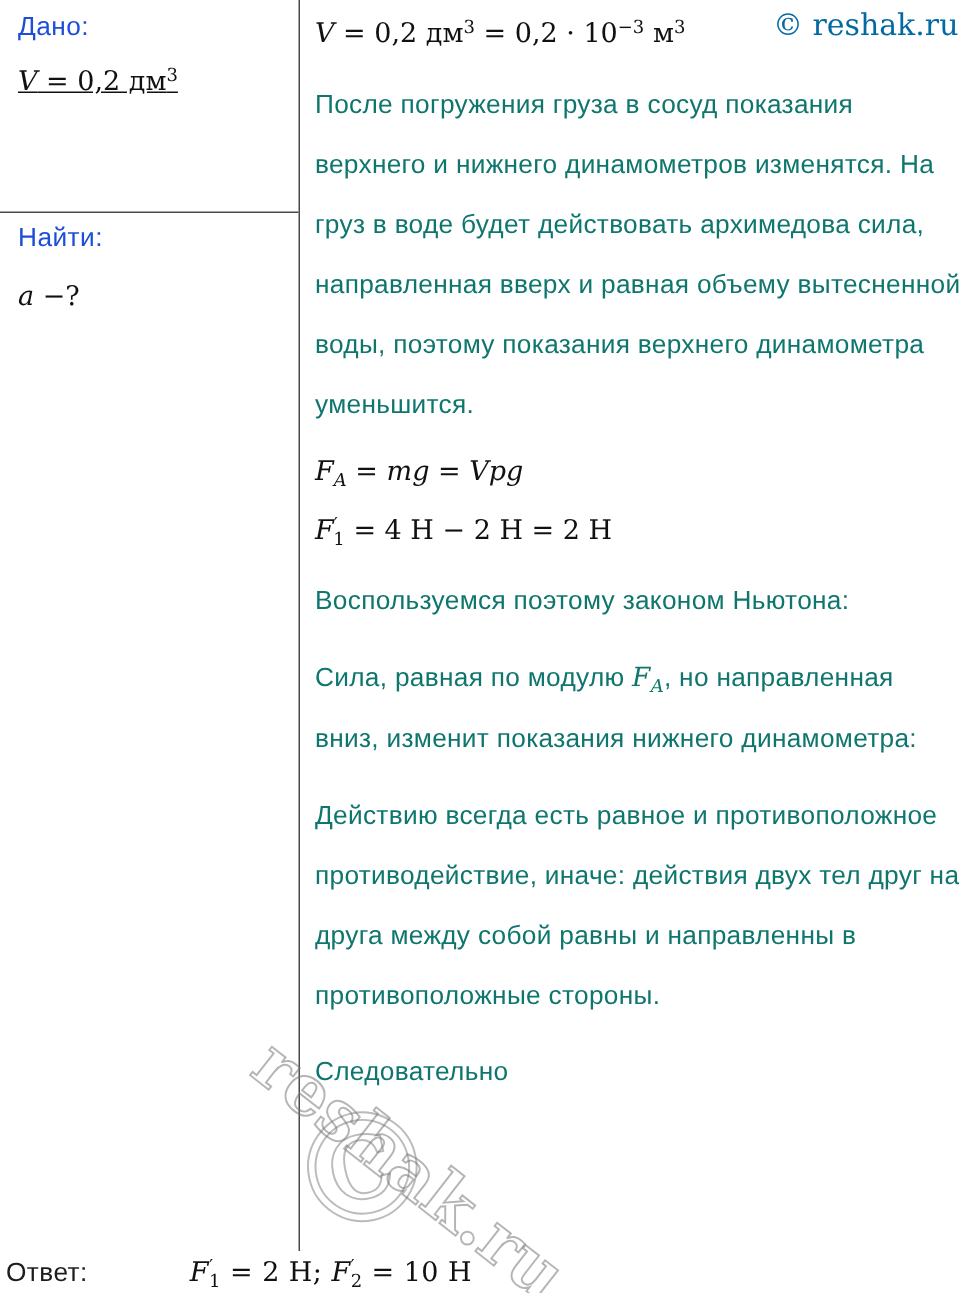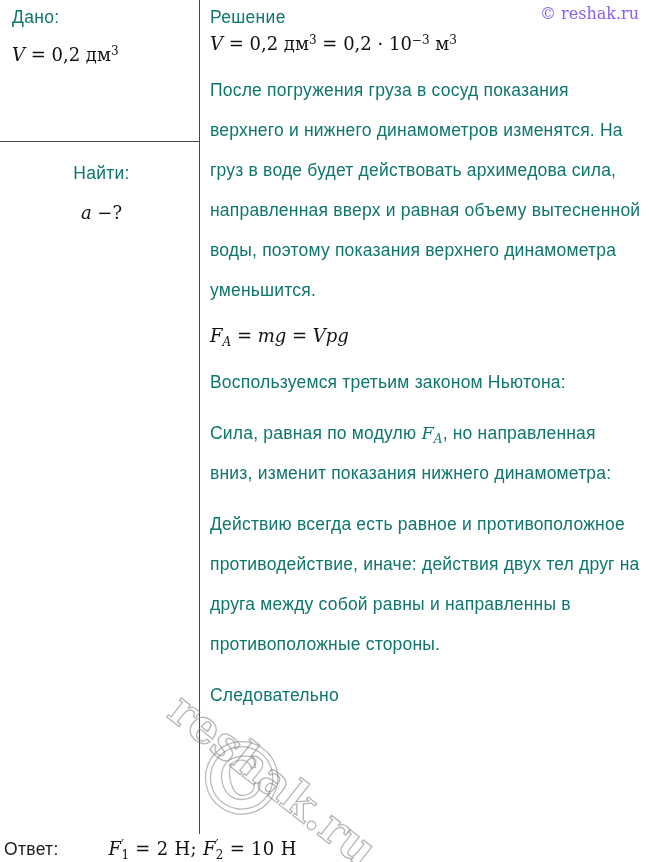--- a/index.html
+++ b/index.html
@@ -23,24 +23,24 @@
     width: 199px; height: 1px;
     background: #4a4a4a;
   }
 
   
   .given-col {
     position: absolute; left: 0; top: 0; width: 199px;
     padding: 7px 8px 0 12px;
   }
   .section-header {
-    font-size: 17.5px; letter-spacing: 0.3px; color: #0f766e;
+    font-size: 17.5px; letter-spacing: 0.3px; color: #1d4ed8;
   }
-  .given-list .formula { margin-top: 12px; }
-  .find-block { position: absolute; left: 0; top: 163px; width: 199px; padding: 0 8px 0 12px; text-align: center; }
+  .given-list .formula { margin-top: 12px; text-decoration: underline; }
+  .find-block { position: absolute; left: 0; top: 148px; width: 199px; padding: 0 8px 0 12px; }
   .find-value { margin-top: 14px; }
 
   
   .solution-col {
     position: absolute; left: 200px; top: 0;
     width: 449px;
     padding: 7px 6px 0 10px;
   }
   .sol-lines .text {
     font-size: 17.5px; line-height: 40px;
@@ -61,21 +61,21 @@
   }
   sup, sub { font-size: 12px; line-height: 0; }
   sup { vertical-align: 6px; }
   sub { vertical-align: -4px; }
   sup + sub { margin-left: -0.25em; }
 
   
   .copyright {
     position: absolute; top: 4px; right: 10px;
     font-family: "DejaVu Serif", serif;
-    font-size: 16px; color: #8b5cf6;
+    font-size: 20px; color: #0369a1;
   }
 
   
   .watermark-text {
     position: absolute; left: 192px; top: 682px;
     font-family: "DejaVu Serif", serif;
     font-size: 46px; font-weight: bold;
     transform: rotate(38deg); transform-origin: left top;
     color: rgba(130,130,130,0.35);
     -webkit-text-fill-color: rgba(255,255,255,0);
@@ -93,21 +93,21 @@
     -webkit-text-stroke: 1.3px rgba(120,120,120,0.5);
     pointer-events: none;
   }
 
   
   .answer-line {
     position: absolute; left: 4px; top: 834px;
     font-size: 17.5px; letter-spacing: 0.3px;
     white-space: nowrap;
   }
-  .answer-line .label { margin-right: 10px; }
+  .answer-line .label { margin-right: 28px; }
   .answer-line .formula { display: inline; margin-left: 40px; }
 </style>
 </head>
 <body>
 
 <div class="v-divider"></div>
 <div class="h-divider"></div>
 
 <div class="given-col">
   <div class="section-header">Дано:</div>
@@ -115,26 +115,26 @@
       <div class="formula"><i>V</i> = 0,2 дм<sup>3</sup></div>
     </div>
 </div>
 
 <div class="find-block">
   <div class="section-header">Найти:</div>
   <div class="formula find-value"><i>a</i> −?</div>
 </div>
 
 <div class="solution-col">
-  <div class="section-header">Решение</div>
   <div class="sol-lines">
       <div class="formula"><i>V</i> = 0,2 дм<sup>3</sup> = 0,2 · 10<sup>−3</sup> м<sup>3</sup></div>
       <div class="text">После погружения груза в сосуд показания верхнего и нижнего динамометров изменятся. На груз в воде будет действовать архимедова сила, направленная вверх и равная объему вытесненной воды, поэтому показания верхнего динамометра уменьшится.</div>
       <div class="formula"><i>F</i><sub><i>A</i></sub> = <i>mg</i> = <i>Vpg</i></div>
-      <div class="text">Воспользуемся третьим законом Ньютона:</div>
+      <div class="formula"><i>F</i><sup>′</sup><sub>1</sub> = 4 Н − 2 Н = 2 Н</div>
+      <div class="text">Воспользуемся поэтому законом Ньютона:</div>
       <div class="text">Сила, равная по модулю <i>F</i><sub><i>A</i></sub>, но направленная вниз, изменит показания нижнего динамометра:</div>
       <div class="text">Действию всегда есть равное и противоположное противодействие, иначе: действия двух тел друг на друга между собой равны и направленны в противоположные стороны.</div>
       <div class="text">Следовательно</div>
     </div>
 </div>
 
 <div class="copyright">© reshak.ru</div>
 
 <div class="watermark-text">reshak.ru</div>
 <div class="watermark-c">©</div>

